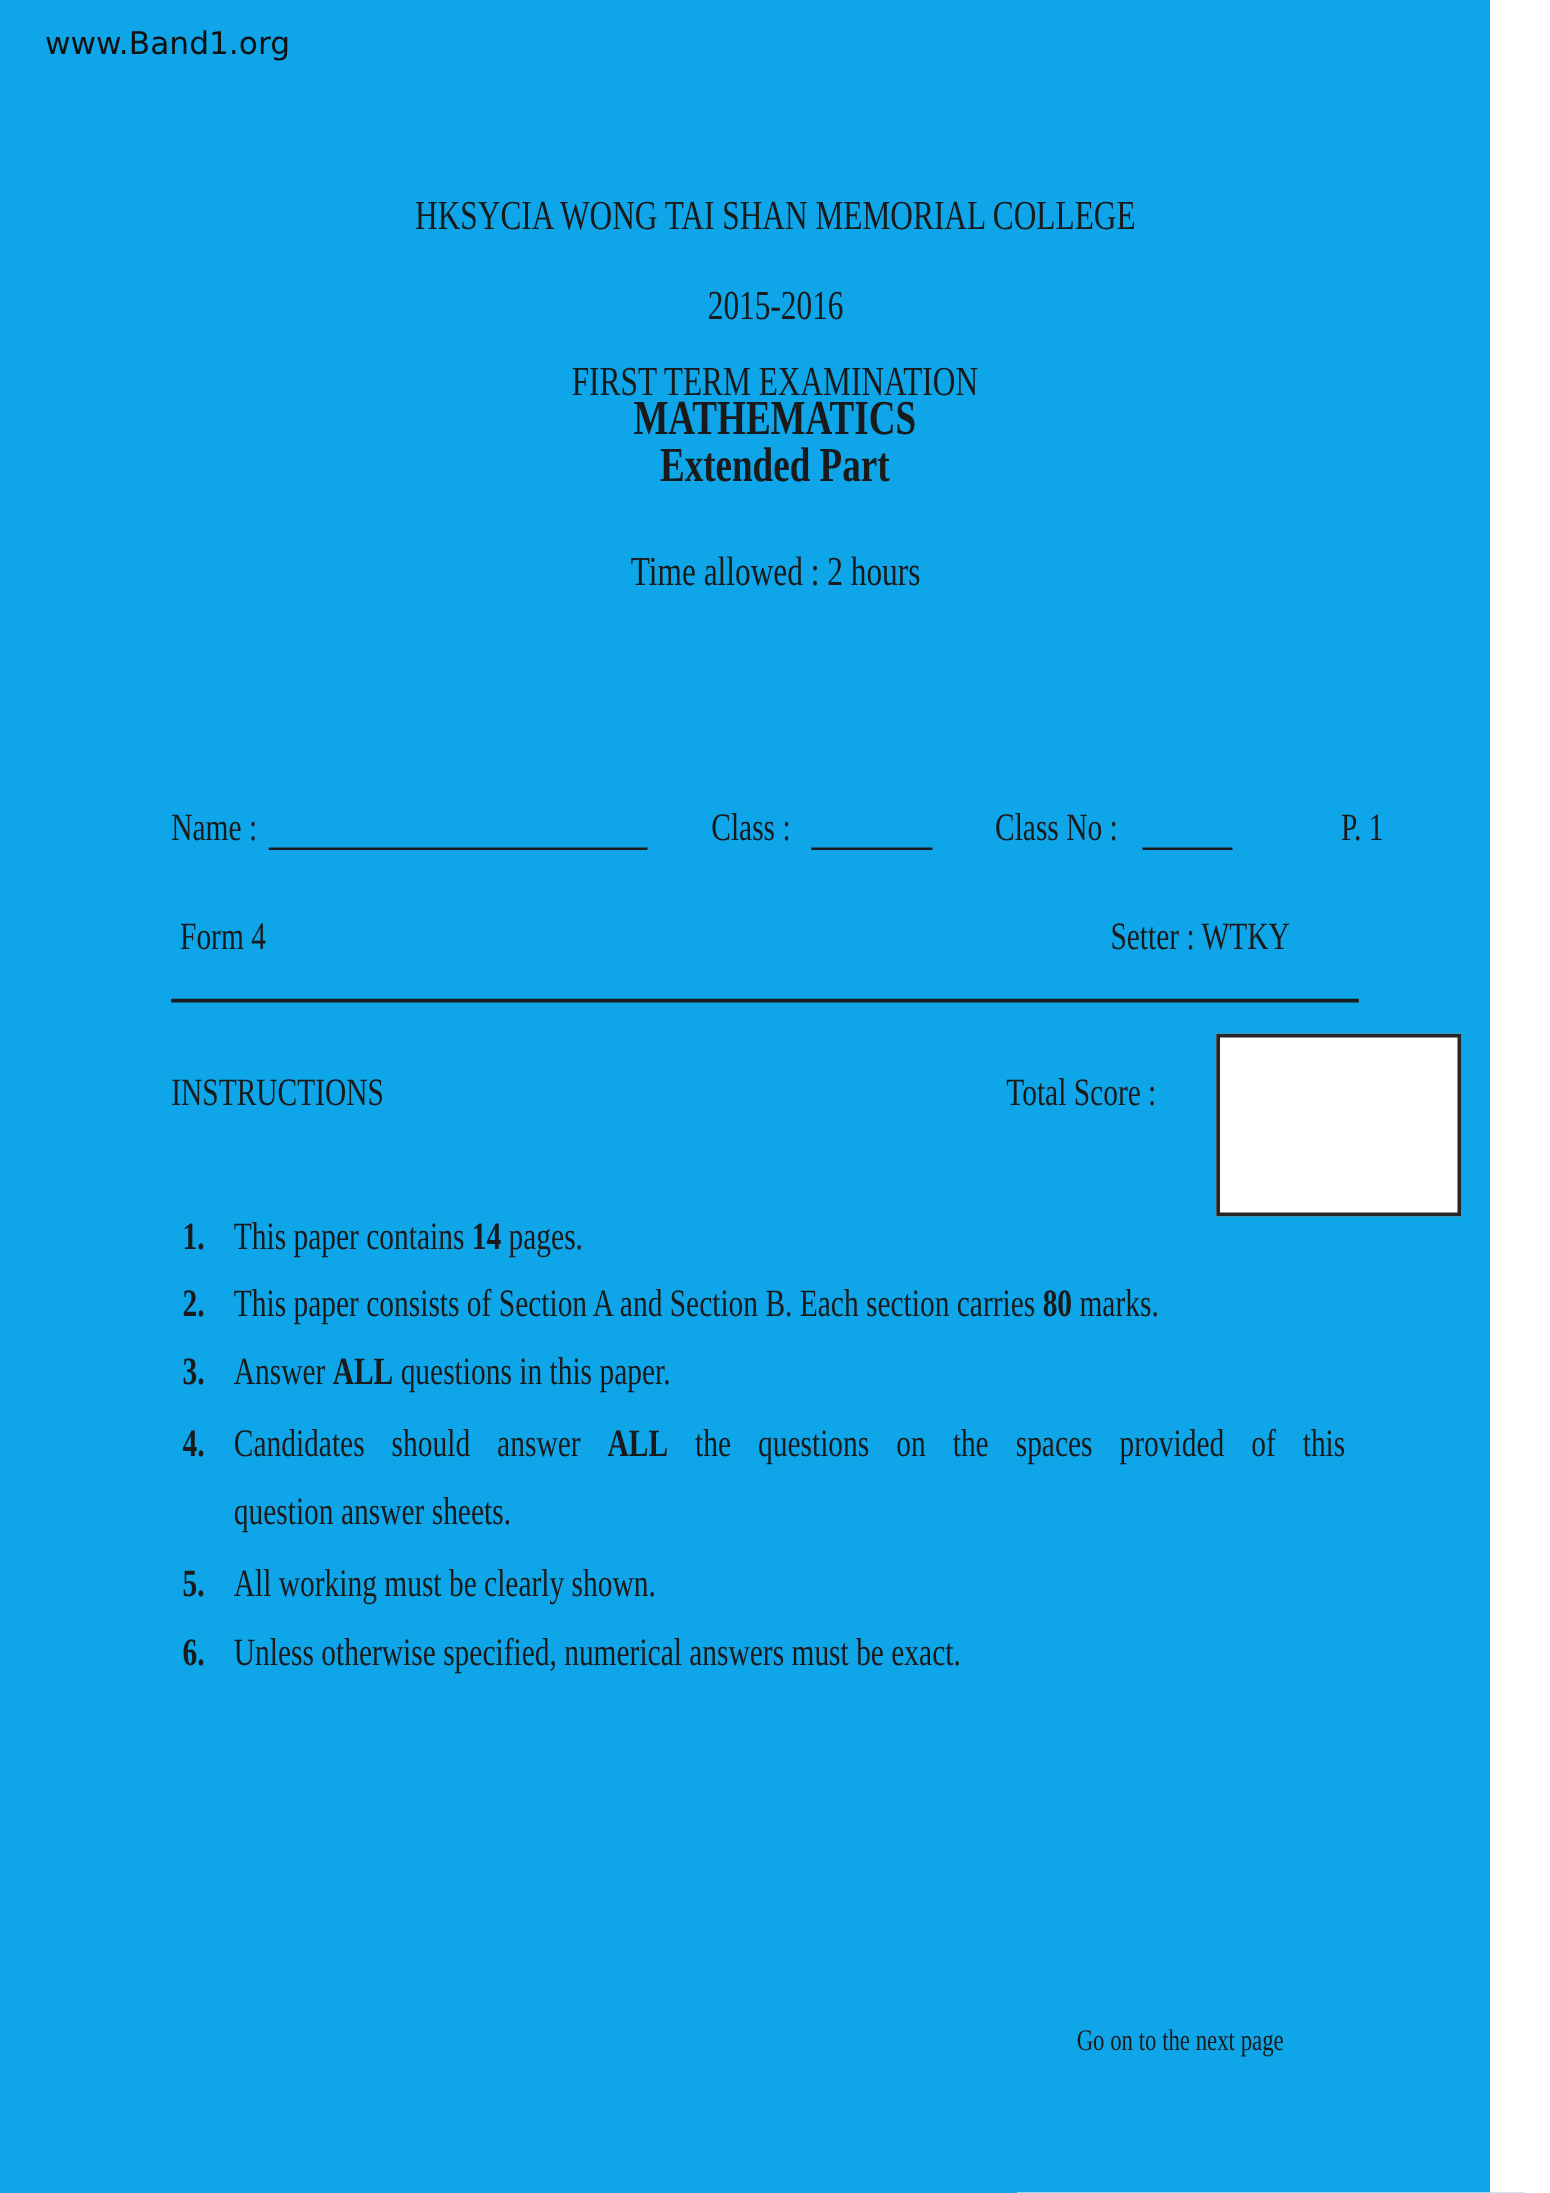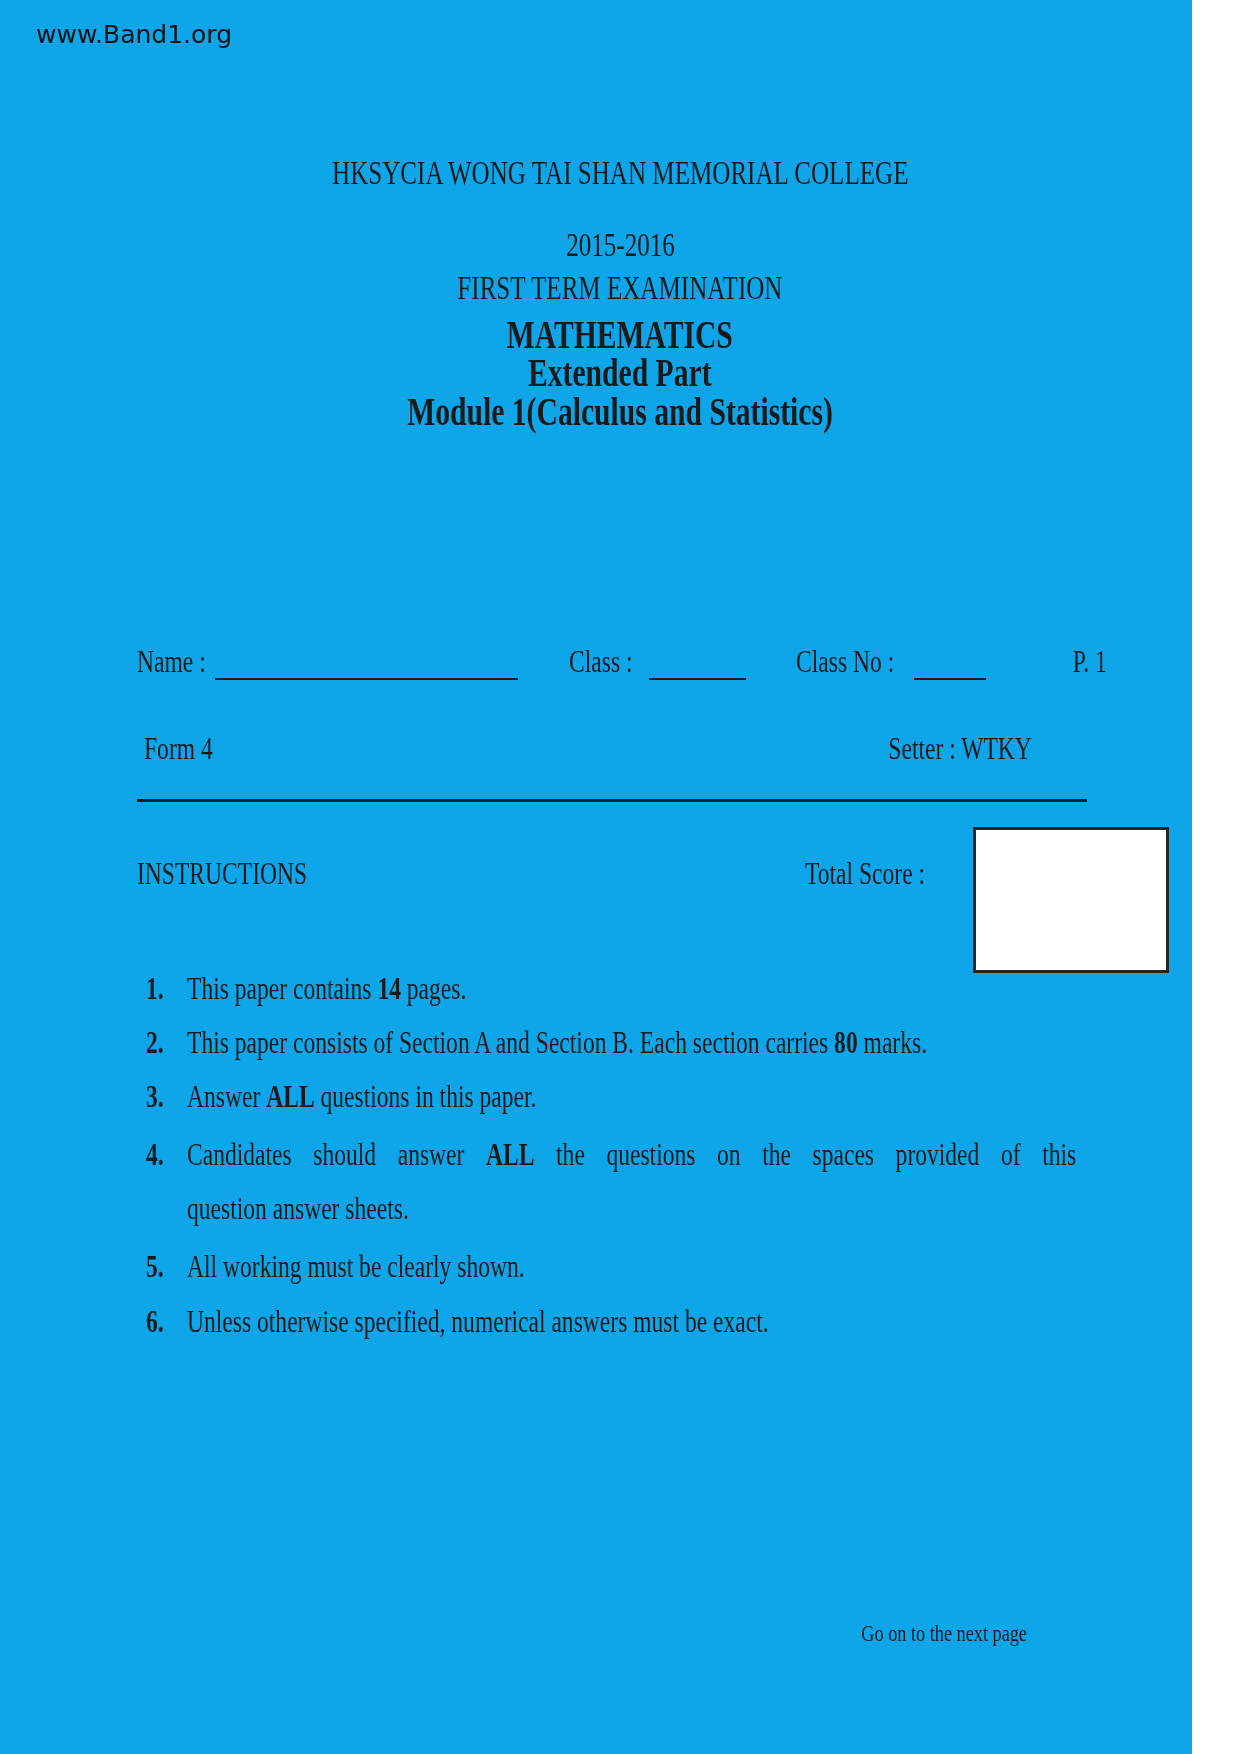--- a/index.html
+++ b/index.html
@@ -58,31 +58,31 @@
 <div class="page">
 
   <div class="watermark">www.Band1.org</div>
 
   <div class="hline fs33" style="top:155px">
     <span class="sx">HKSYCIA WONG TAI SHAN MEMORIAL COLLEGE</span>
   </div>
   <div class="hline fs33" style="top:227px">
     <span class="sx">2015-2016</span>
   </div>
-  <div class="hline fs33" style="top:270px">
+  <div class="hline fs33" style="top:288px">
     <span class="sx">FIRST TERM EXAMINATION</span>
   </div>
   <div class="hline fs39" style="top:351px">
     <span class="sx">Extended Part</span>
   </div>
   <div class="hline fs39" style="top:313px">
     <span class="sx">MATHEMATICS</span>
   </div>
-  <div class="hline fs39" style="top:390px">
-    <span class="sx">Module 1(Calculus and Statistics)</span>
+  <div class="hline fs33" style="top:440px">
+    <span class="sx">Time allowed : 2 hours</span>
   </div>
 
   <div class="tl fs31" style="left:137px;top:644px">Name :</div>
   <div class="blank" style="left:215px;top:678px;width:303px"></div>
 
   <div class="tl fs31" style="left:569px;top:644px">Class :</div>
   <div class="blank" style="left:649px;top:678px;width:97px"></div>
 
   <div class="tl fs31" style="left:796px;top:644px">Class No :</div>
   <div class="blank" style="left:914px;top:678px;width:72px"></div>

